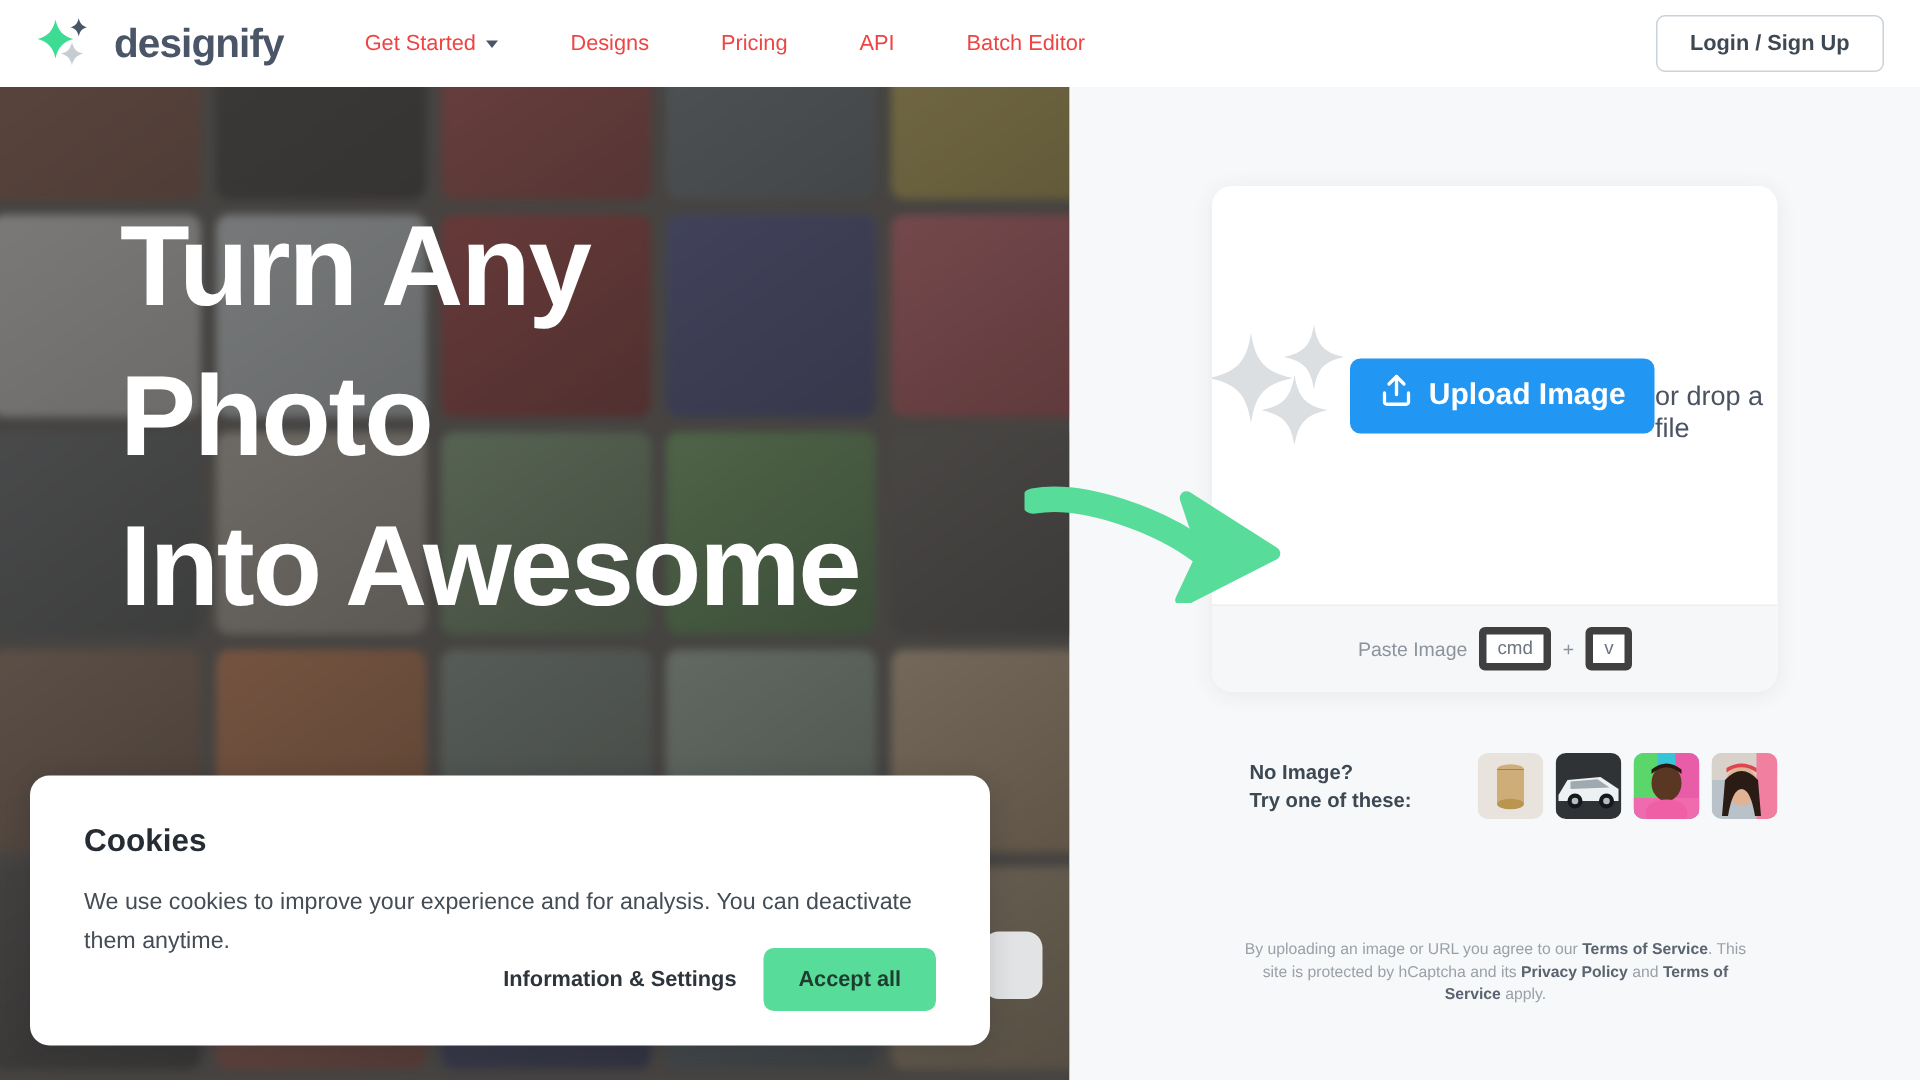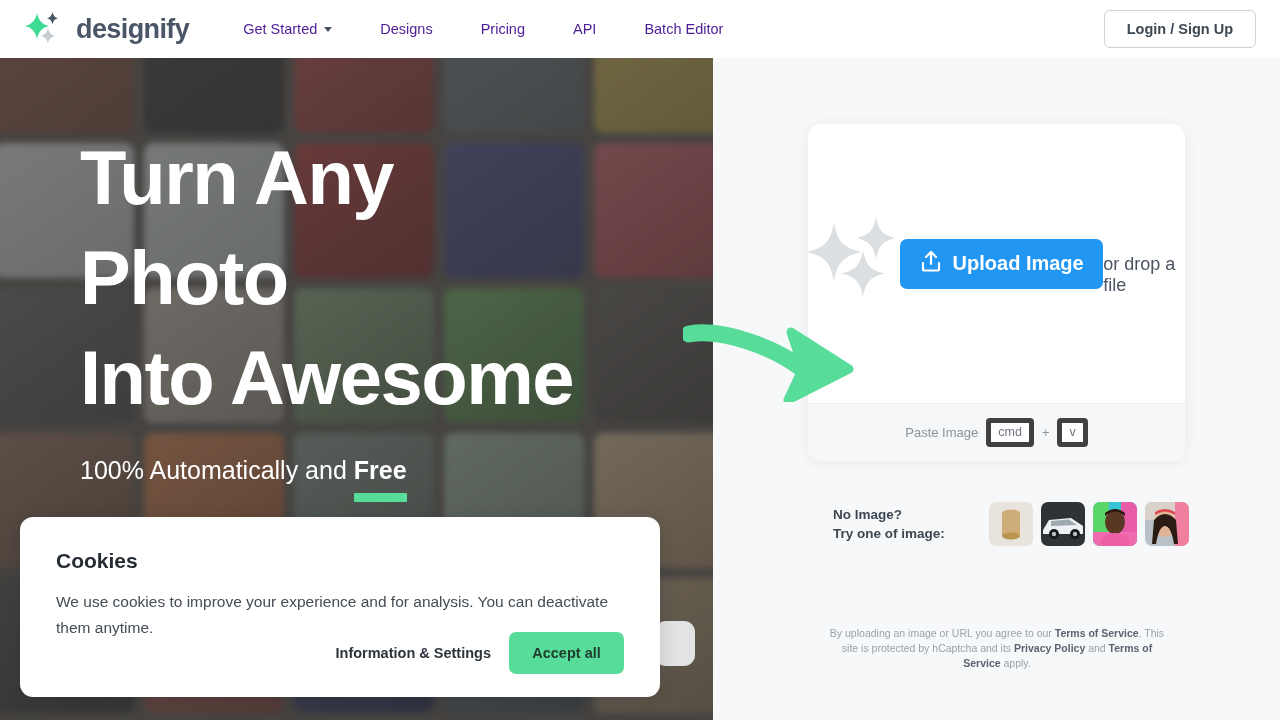--- a/index.html
+++ b/index.html
@@ -20,21 +20,21 @@
     z-index: 40;
   }
   .logo-wrap { display: flex; align-items: center; margin-left: 24px; }
   .logo-mark { position: relative; width: 40px; height: 36px; margin-right: 12px; }
   .logo-text {
     font-size: 27px; font-weight: bold; color: #4a5568;
     letter-spacing: -0.6px;
   }
   .nav { display: flex; align-items: center; margin-left: 54px; }
   .nav-item {
-    font-size: 14.5px; color: #4c1d95; margin-right: 48px;
+    font-size: 14.5px; color: #ef4444; margin-right: 48px;
     cursor: pointer; white-space: nowrap;
     display: flex; align-items: center; gap: 7px;
   }
   .nav-item:last-child { margin-right: 0; }
   .caret {
     width: 0; height: 0;
     border-left: 4.5px solid transparent;
     border-right: 4.5px solid transparent;
     border-top: 5px solid #4a5568;
     display: inline-block;
@@ -258,23 +258,20 @@
         <div class="tile" style="background: linear-gradient(145deg, rgb(60, 66, 114), rgb(35, 39, 73));"></div>
         <div class="tile" style="background: linear-gradient(145deg, rgb(91, 106, 115), rgb(58, 69, 76));"></div>
         <div class="tile" style="background: linear-gradient(145deg, rgb(174, 154, 124), rgb(125, 106, 80));"></div>
       </div>
     <div class="hero-shade"></div>
 
     <div class="hero-copy">
       <div class="hl">Turn Any</div>
       <div class="hl">Photo</div>
       <div class="hl">Into Awesome</div>
-      <div class="sub">
-        <span>100% Automatically and </span><b><span>Free</span><span class="underline"></span></b>
-      </div>
     </div>
     <div class="ghost-pill"></div>
   </div>
 
   <div class="arrow">
     <svg width="175" height="80" viewBox="0 0 175 80">
       <path d="M6 12 C40 6 92 26 118 46" stroke="#57dc9a" stroke-width="17" fill="none" stroke-linecap="round"></path>
       <path d="M108 10 L166 47 L105 78 L120 46 Z" fill="#57dc9a" stroke="#57dc9a" stroke-width="9" stroke-linejoin="round"></path>
     </svg>
   </div>
@@ -309,21 +306,21 @@
         <span>Paste Image</span>
         <span class="key">cmd</span>
         <span>+</span>
         <span class="key">v</span>
       </div>
     </div>
 
     <div class="samples">
       <div>
         <div class="samples-label">No Image?</div>
-        <div class="samples-label">Try one of image:</div>
+        <div class="samples-label">Try one of these:</div>
       </div>
       <div class="thumbs">
         <div class="thumb">
           <svg width="44" height="44" viewBox="0 0 44 44">
             <rect width="44" height="44" fill="#e8e4dd"></rect>
             <ellipse cx="22" cy="11" rx="9" ry="3.5" fill="#cfae7c"></ellipse>
             <rect x="13" y="11" width="18" height="23" fill="#c9a濃"></rect>
             <rect x="13" y="11" width="18" height="23" fill="#cfad78"></rect>
             <ellipse cx="22" cy="34" rx="9" ry="3.5" fill="#b9954f"></ellipse>
           </svg>

